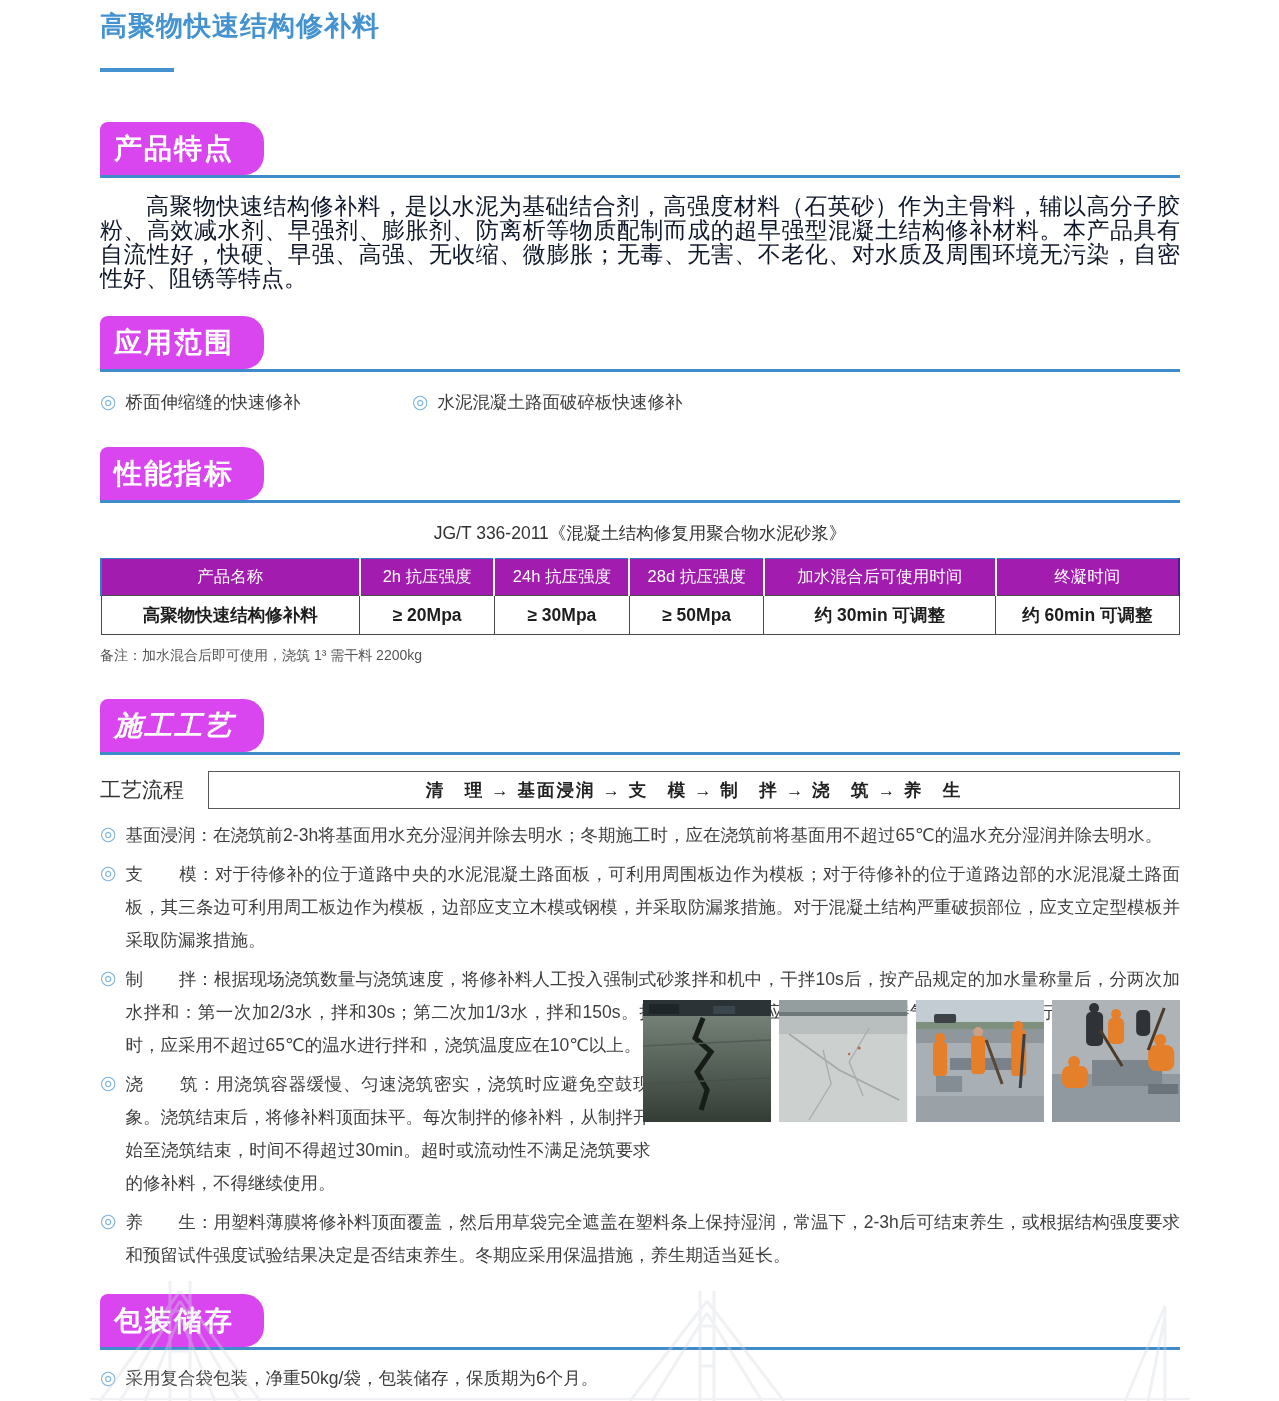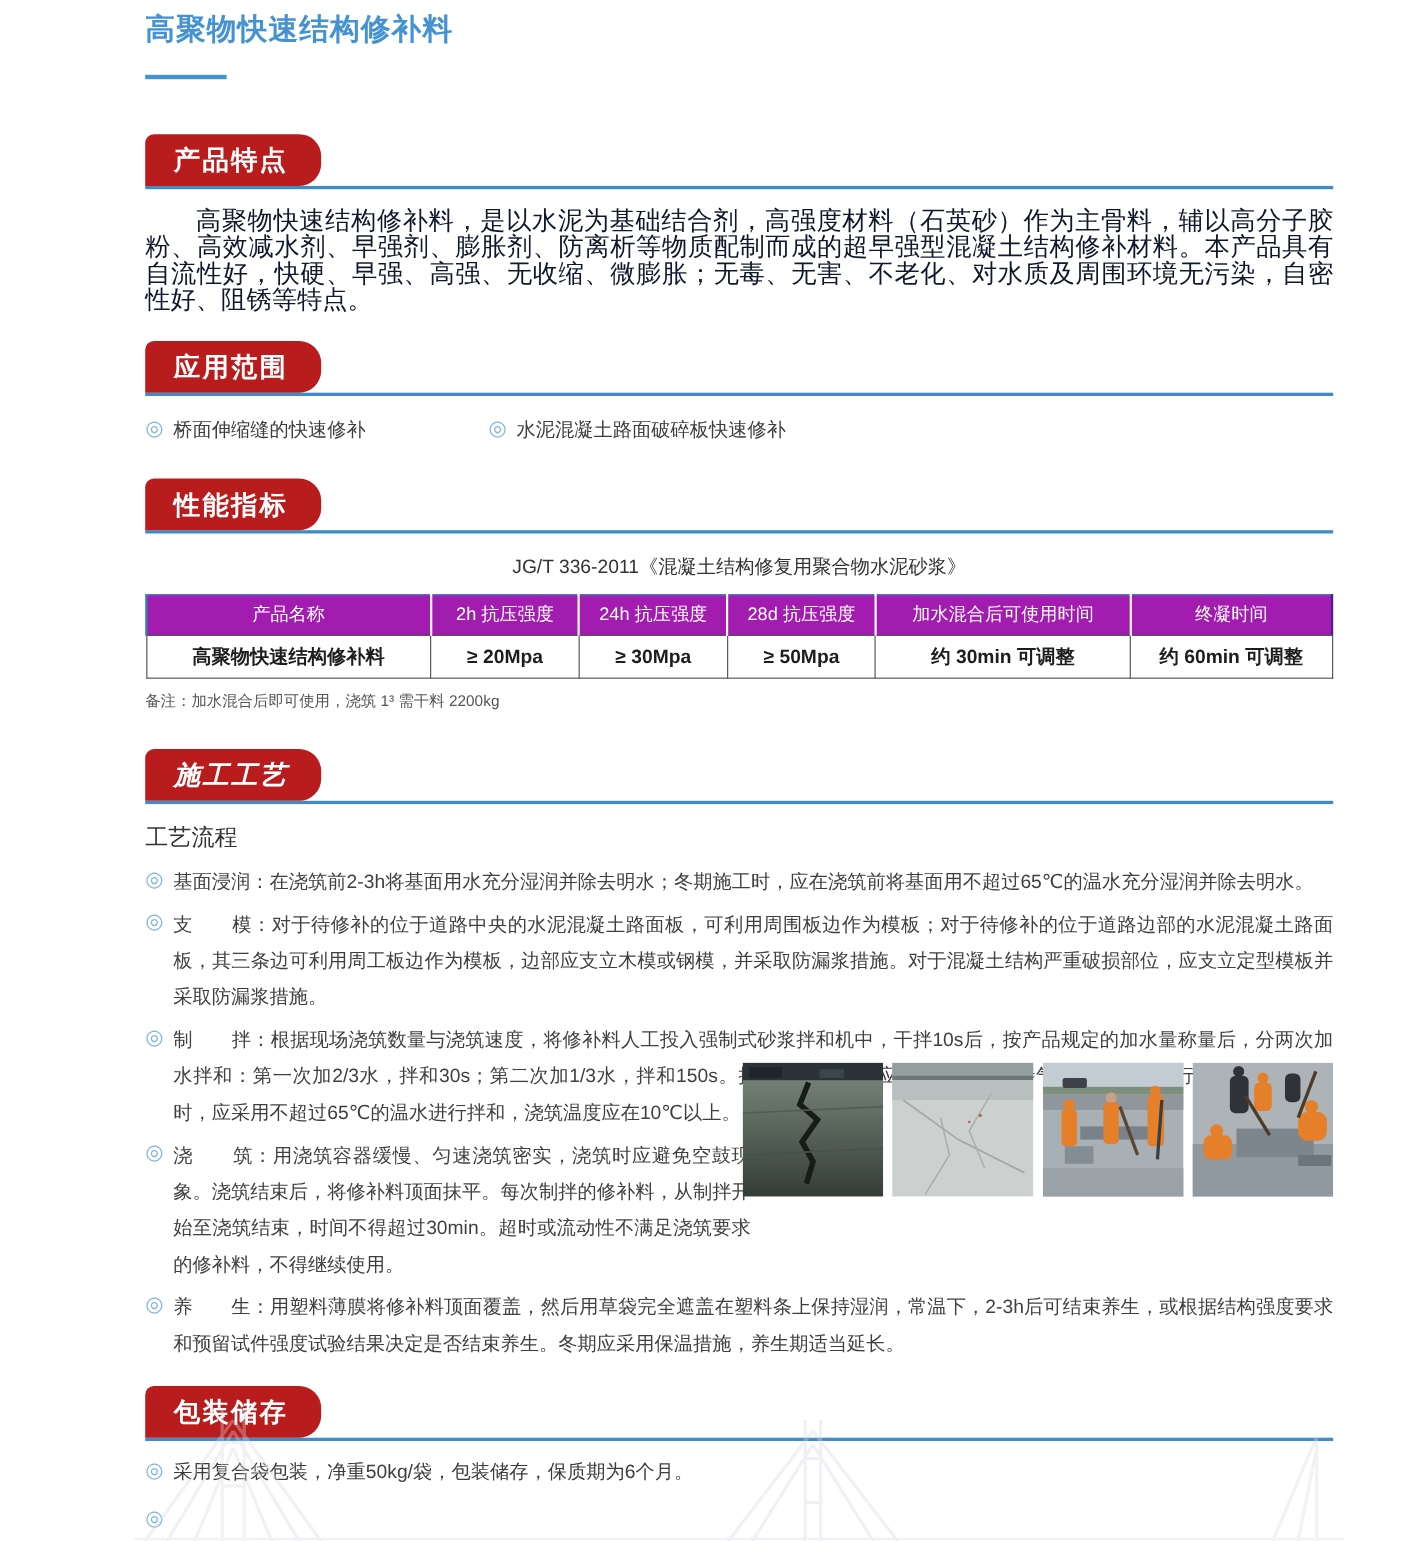--- a/index.html
+++ b/index.html
@@ -3,36 +3,35 @@
 <meta charset="utf-8">
 <style>
   html,body{margin:0;padding:0;background:#ffffff;}
   .page{
     position:relative;
     width:1222px;height:1401px;
     background:#ffffff;
     overflow:hidden;
     font-family:"Liberation Sans","DejaVu Sans",sans-serif;
     color:#3c3c3c;
-    margin-left:32px;
   }
   .content{position:relative;margin-left:100px;width:1080px;padding-top:6px;}
   h1.title{
     margin:0;font-size:27px;line-height:40px;font-weight:bold;color:#4493d0;letter-spacing:1px;
   }
   .title-underline{margin-top:22px;width:74px;height:4px;background:#4493d0;}
   .section-heading{
     display:flex;align-items:flex-end;
     border-bottom:3px solid #3f8cc9;
   }
   .section-tab{
     display:inline-block;
-    background:#b91c1c;color:#ffffff;
-    font-size:24px;font-weight:bold;letter-spacing:2px;
-    padding:8px 30px 7px 26px;
+    background:#d946ef;color:#ffffff;
+    font-size:28px;font-weight:bold;letter-spacing:2px;
+    padding:8px 30px 7px 14px;
     border-radius:8px 20px 20px 0;
   }
   .mt-features{margin-top:50px;}
   .mt-apps{margin-top:26px;}
   .mt-perf{margin-top:30px;}
   .mt-proc{margin-top:34px;font-style:italic;}
   .mt-pack{margin-top:22px;}
   .body-para{
     margin:16px 0 0 0;
     font-size:23px;line-height:24px;color:#0f172a;
@@ -144,20 +143,21 @@
         </tr>
       </tbody>
     </table>
     <div class="table-note">备注：加水混合后即可使用，浇筑 1³ 需干料 2200kg</div>
 
     <div class="section-heading mt-proc">
       <span class="section-tab">施工工艺</span>
     </div>
     <div class="flow-row">
       <span class="flow-label">工艺流程</span>
+      <div class="flow-box">清　理  →  基面浸润 → 支　模 → 制　拌 → 浇　筑 → 养　生</div>
     </div>
 
     <div class="process-steps">
       <div class="step">
         <span class="bullet-icon">◎</span>
         <span class="step-text">基面浸润：在浇筑前2-3h将基面用水充分湿润并除去明水；冬期施工时，应在浇筑前将基面用不超过65℃的温水充分湿润并除去明水。</span>
       </div>
       <div class="step">
         <span class="bullet-icon">◎</span>
         <span class="step-text">支　　模：对于待修补的位于道路中央的水泥混凝土路面板，可利用周围板边作为模板；对于待修补的位于道路边部的水泥混凝土路面板，其三条边可利用周工板边作为模板，边部应支立木模或钢模，并采取防漏浆措施。对于混凝土结构严重破损部位，应支立定型模板并采取防漏浆措施。</span>

